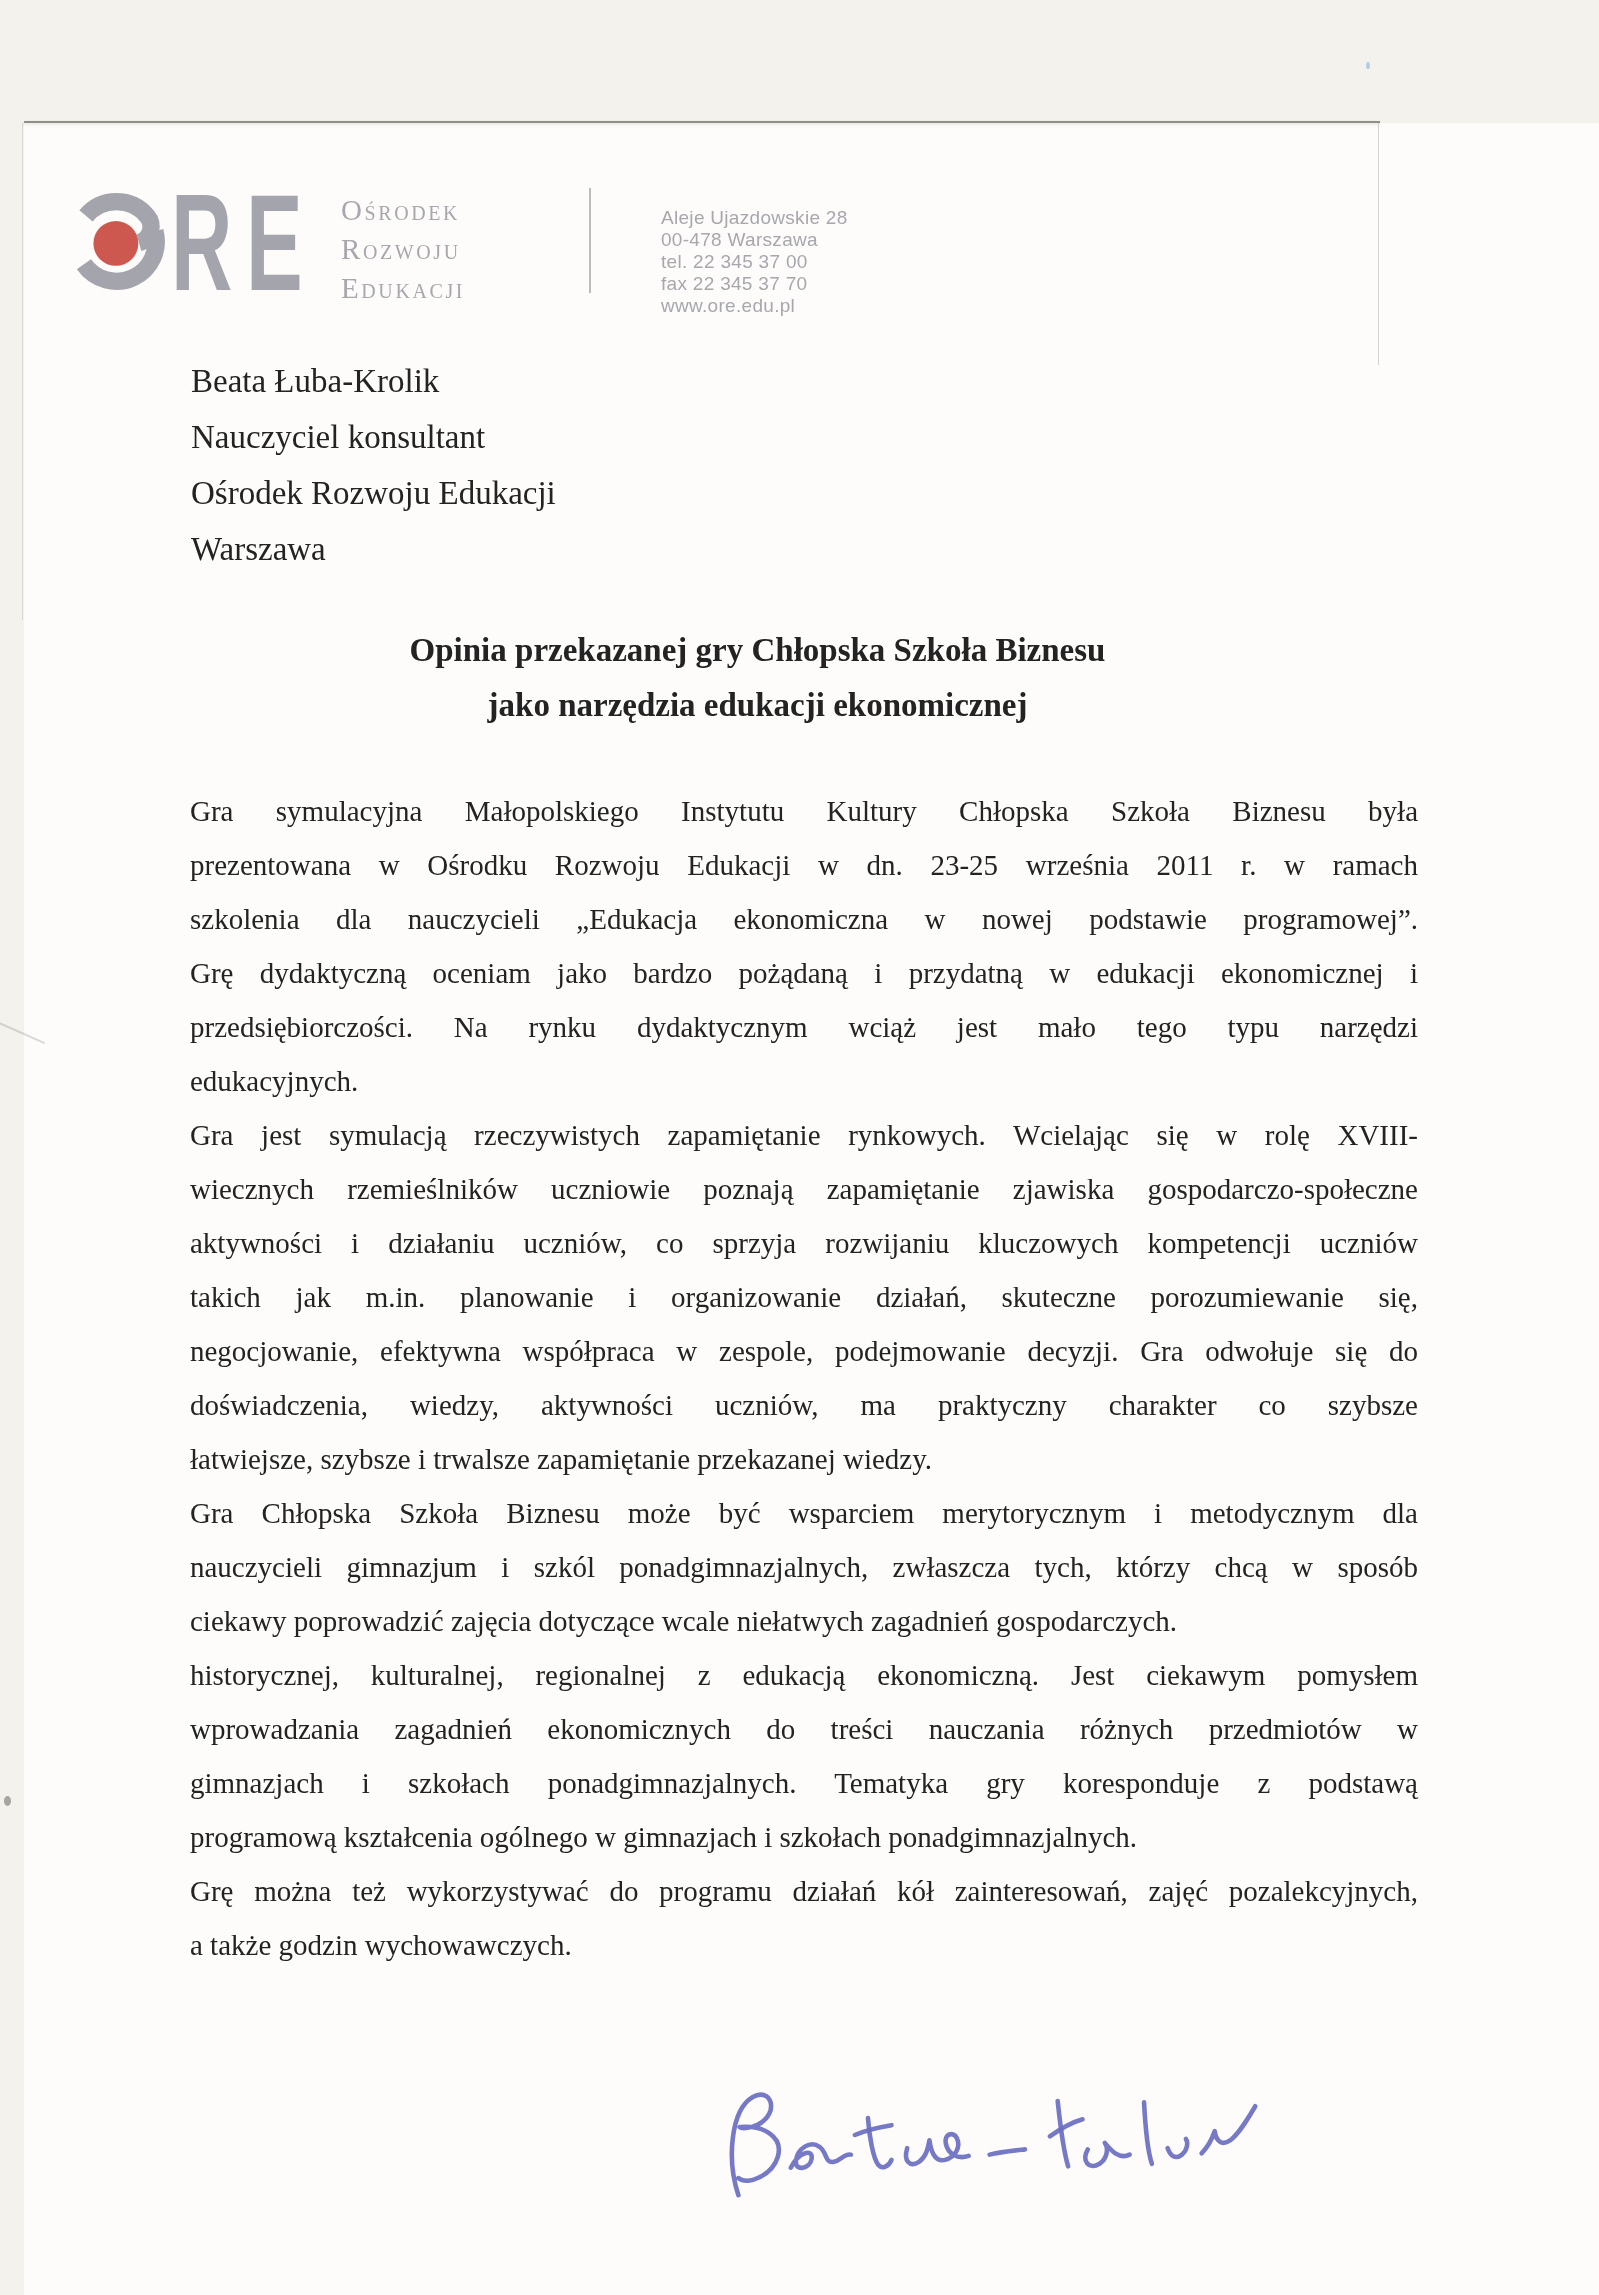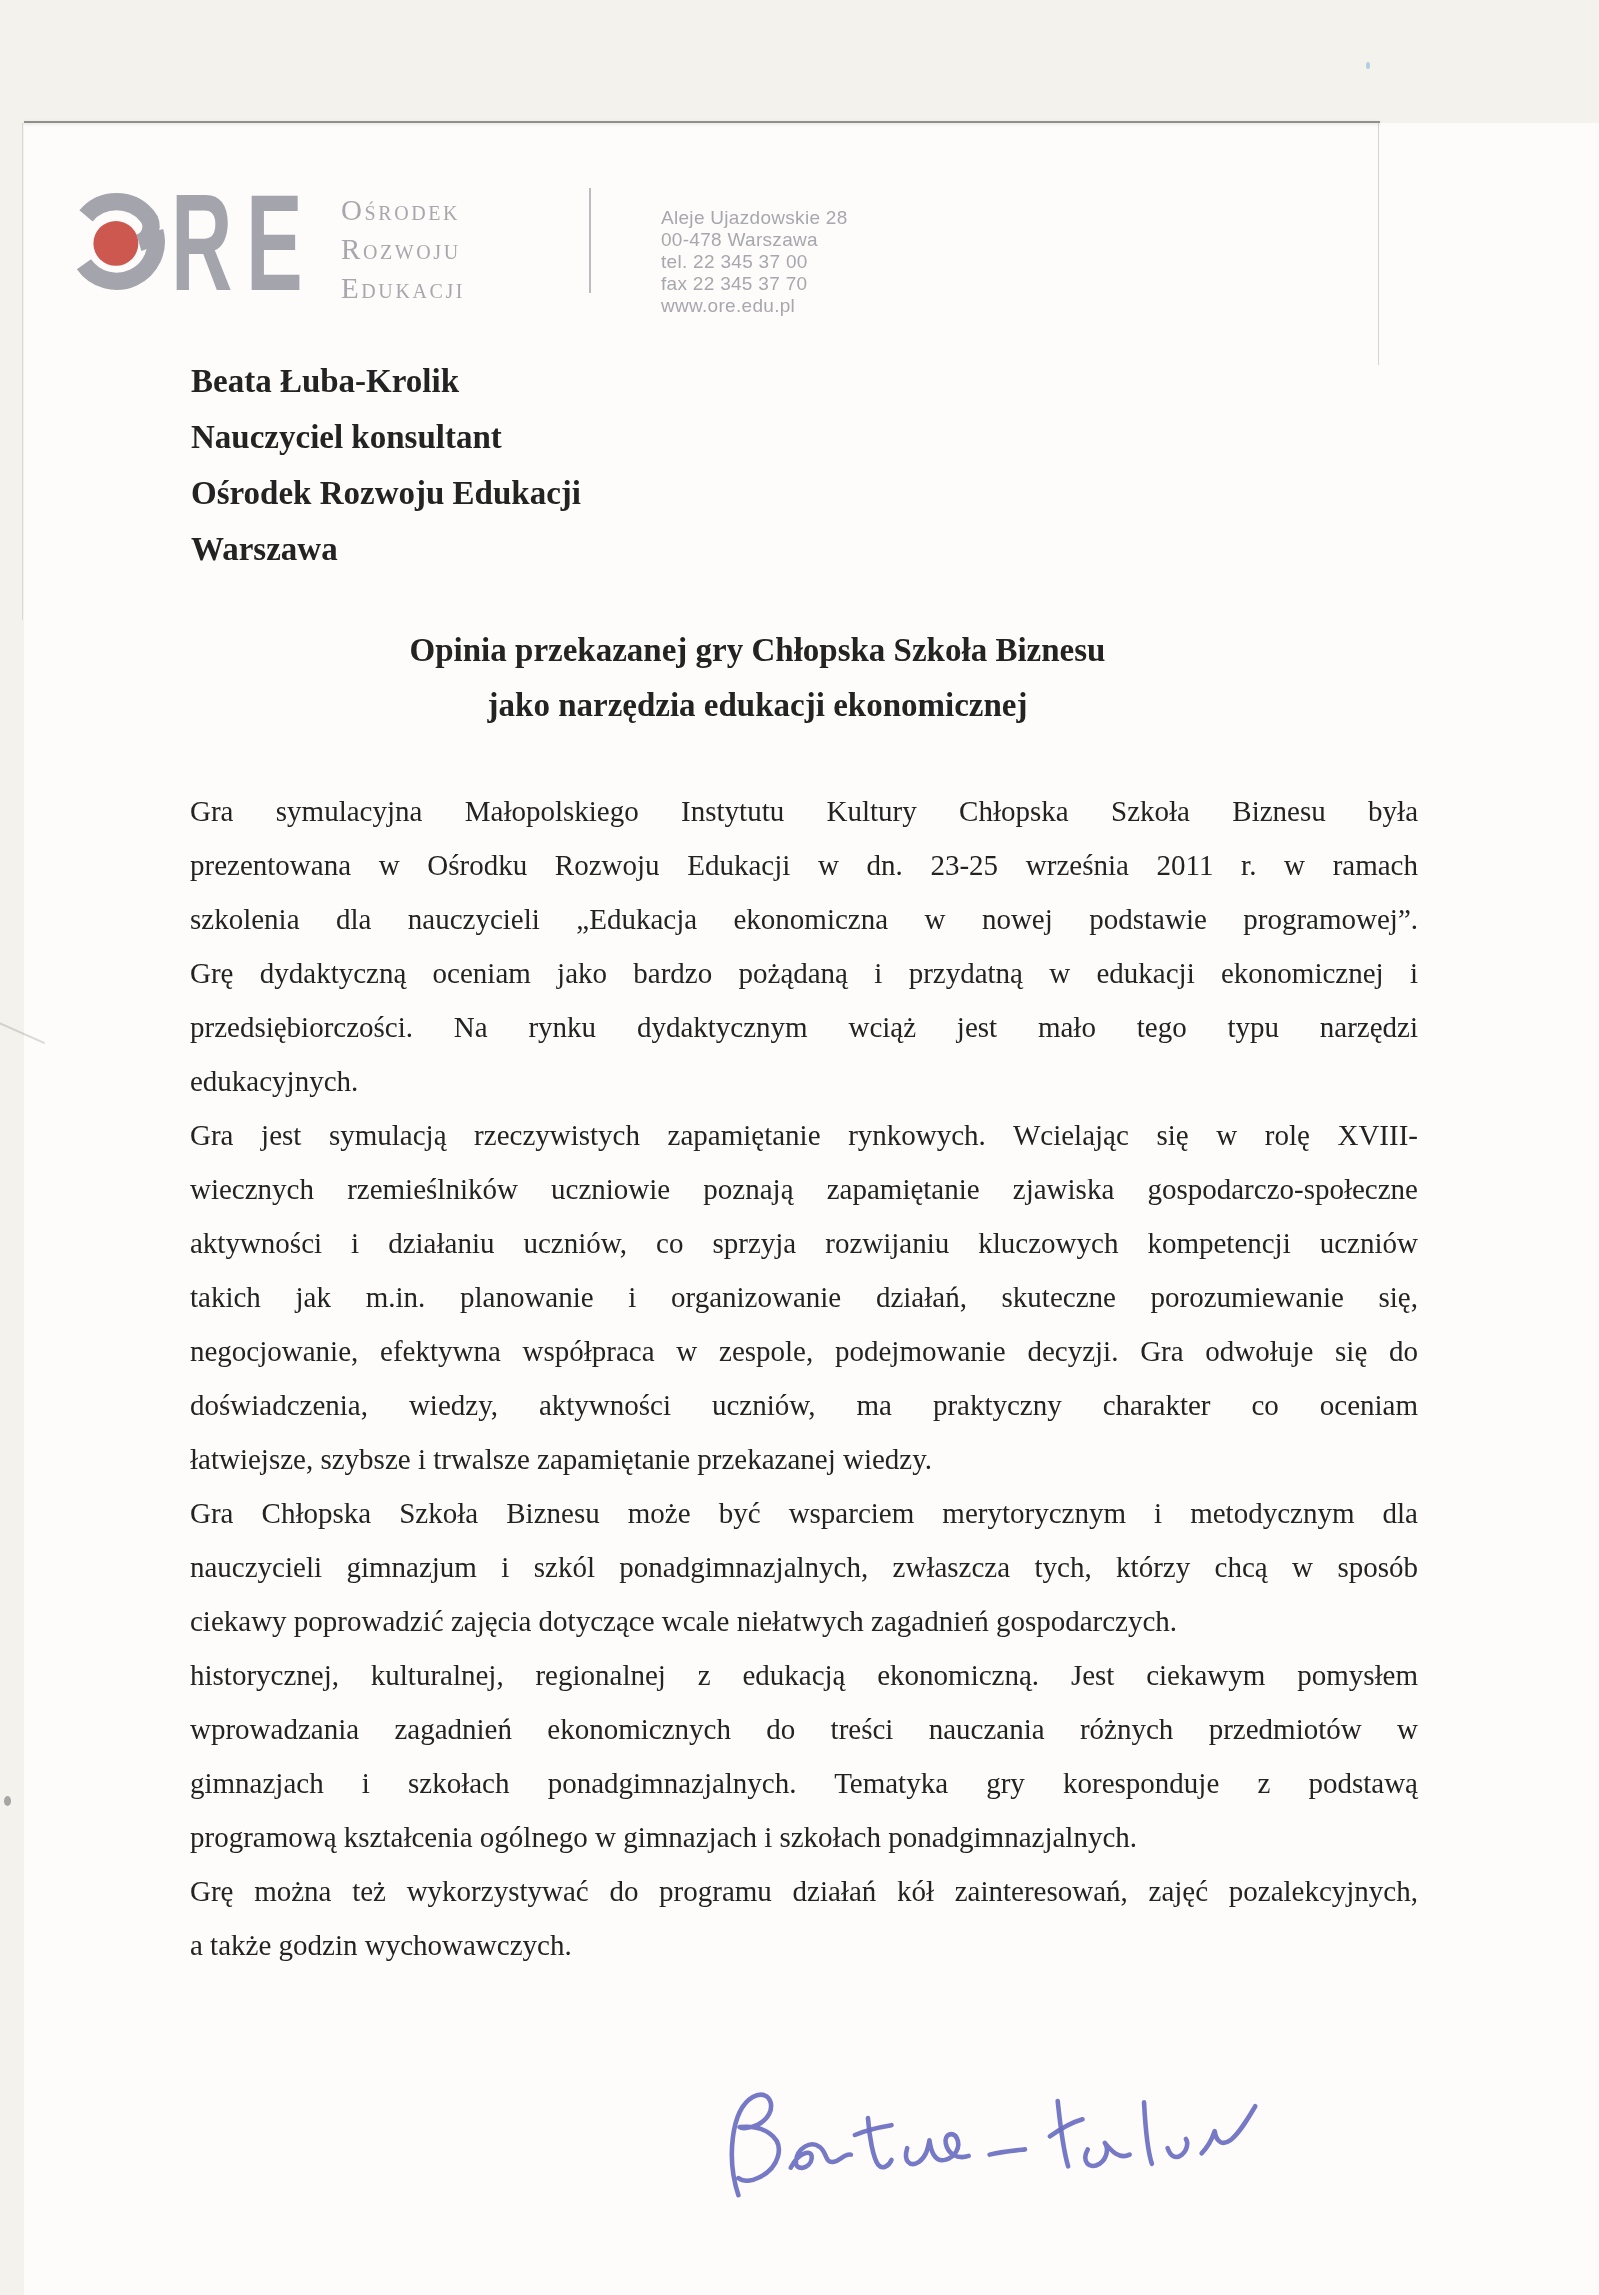--- a/index.html
+++ b/index.html
@@ -41,21 +41,21 @@
   .org-line::first-letter{font-size:29px;}
   .lh-divider{position:absolute;left:589px;top:188px;width:2px;height:105px;background:#bcbcc0;}
   .addr-lines{position:absolute;left:661px;top:191px;margin-top:16px;}
   .addr-line{
     font-family:"Liberation Sans",sans-serif;color:var(--letterhead-gray);
     font-size:19px;line-height:22px;white-space:nowrap;letter-spacing:0.3px;
   }
 
   
   .author-lines{position:absolute;left:191px;top:353px;}
-  .author-line{font-weight:bold;font-size:33px;line-height:56px;white-space:nowrap;}
+  .author-line{font-weight:normal;font-size:33px;line-height:56px;white-space:nowrap;}
   .title{position:absolute;left:144px;top:623px;width:1227px;text-align:center;}
   .t-line{font-weight:bold;font-size:33px;line-height:55px;}
   .title .it, .body-line .it{}
   .body-lines{position:absolute;left:190px;top:784px;width:1228px;}
   .body-line{
     font-size:29px;height:54px;line-height:54px;
     text-align:justify;text-align-last:justify;text-justify:inter-word;white-space:normal;
   }
   .body-line.para-end{text-align-last:left;}
 
@@ -113,21 +113,21 @@
     <div class="body-line"><span>prezentowana w Ośrodku Rozwoju Edukacji w dn. 23-25 września 2011 r. w ramach</span></div>
     <div class="body-line"><span>szkolenia dla nauczycieli „Edukacja ekonomiczna w nowej podstawie programowej”.</span></div>
     <div class="body-line"><span>Grę dydaktyczną oceniam jako bardzo pożądaną i przydatną w edukacji ekonomicznej i</span></div>
     <div class="body-line"><span>przedsiębiorczości. Na rynku dydaktycznym wciąż jest mało tego typu narzędzi</span></div>
     <div class="body-line para-end"><span>edukacyjnych.</span></div>
     <div class="body-line"><span>Gra jest symulacją rzeczywistych zapamiętanie rynkowych. Wcielając się w rolę XVIII-</span></div>
     <div class="body-line"><span>wiecznych rzemieślników uczniowie poznają zapamiętanie zjawiska gospodarczo-społeczne</span></div>
     <div class="body-line"><span>aktywności i działaniu uczniów, co sprzyja rozwijaniu kluczowych kompetencji uczniów</span></div>
     <div class="body-line"><span>takich jak m.in. planowanie i organizowanie działań, skuteczne porozumiewanie się,</span></div>
     <div class="body-line"><span>negocjowanie, efektywna współpraca w zespole, podejmowanie decyzji. Gra odwołuje się do</span></div>
-    <div class="body-line"><span>doświadczenia, wiedzy, aktywności uczniów, ma praktyczny charakter co oceniam</span></div>
+    <div class="body-line"><span>doświadczenia, wiedzy, aktywności uczniów, ma praktyczny charakter co szybsze</span></div>
     <div class="body-line para-end"><span>łatwiejsze, szybsze i trwalsze zapamiętanie przekazanej wiedzy.</span></div>
     <div class="body-line"><span>Gra </span><span class="it">Chłopska Szkoła Biznesu</span><span> może być wsparciem merytorycznym i metodycznym dla</span></div>
     <div class="body-line"><span>nauczycieli gimnazjum i szkól ponadgimnazjalnych, zwłaszcza tych, którzy chcą w sposób</span></div>
     <div class="body-line para-end"><span>ciekawy poprowadzić zajęcia dotyczące wcale niełatwych zagadnień gospodarczych.</span></div>
     <div class="body-line"><span>historycznej, kulturalnej, regionalnej z edukacją ekonomiczną. Jest ciekawym pomysłem</span></div>
     <div class="body-line"><span>wprowadzania zagadnień ekonomicznych do treści nauczania różnych przedmiotów w</span></div>
     <div class="body-line"><span>gimnazjach i szkołach ponadgimnazjalnych. Tematyka gry koresponduje z podstawą</span></div>
     <div class="body-line para-end"><span>programową kształcenia ogólnego w gimnazjach i szkołach ponadgimnazjalnych.</span></div>
     <div class="body-line"><span>Grę można też wykorzystywać do programu działań kół zainteresowań, zajęć pozalekcyjnych,</span></div>
     <div class="body-line para-end"><span>a także godzin wychowawczych.</span></div>

